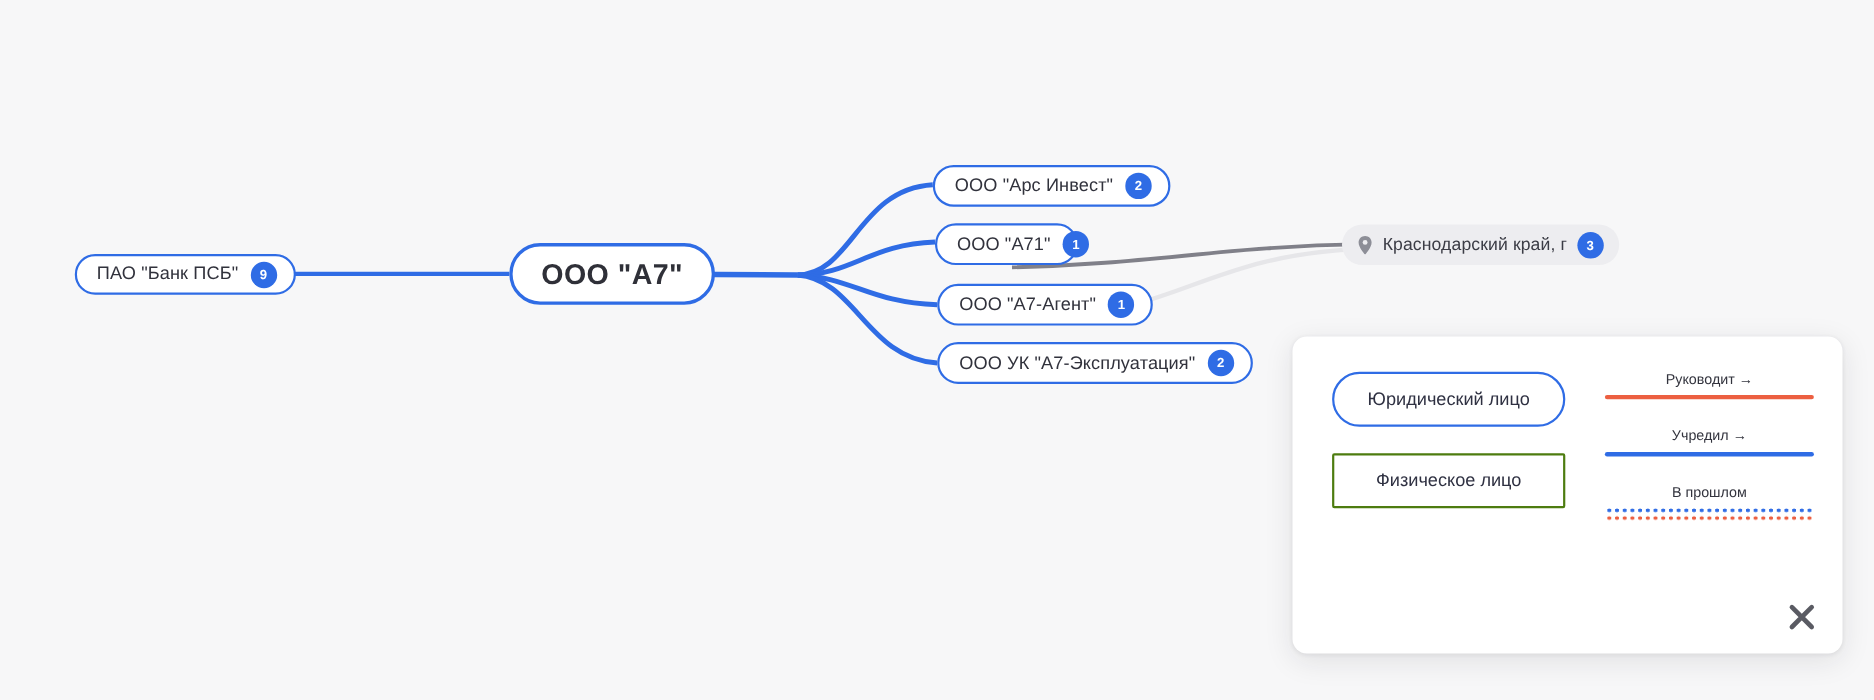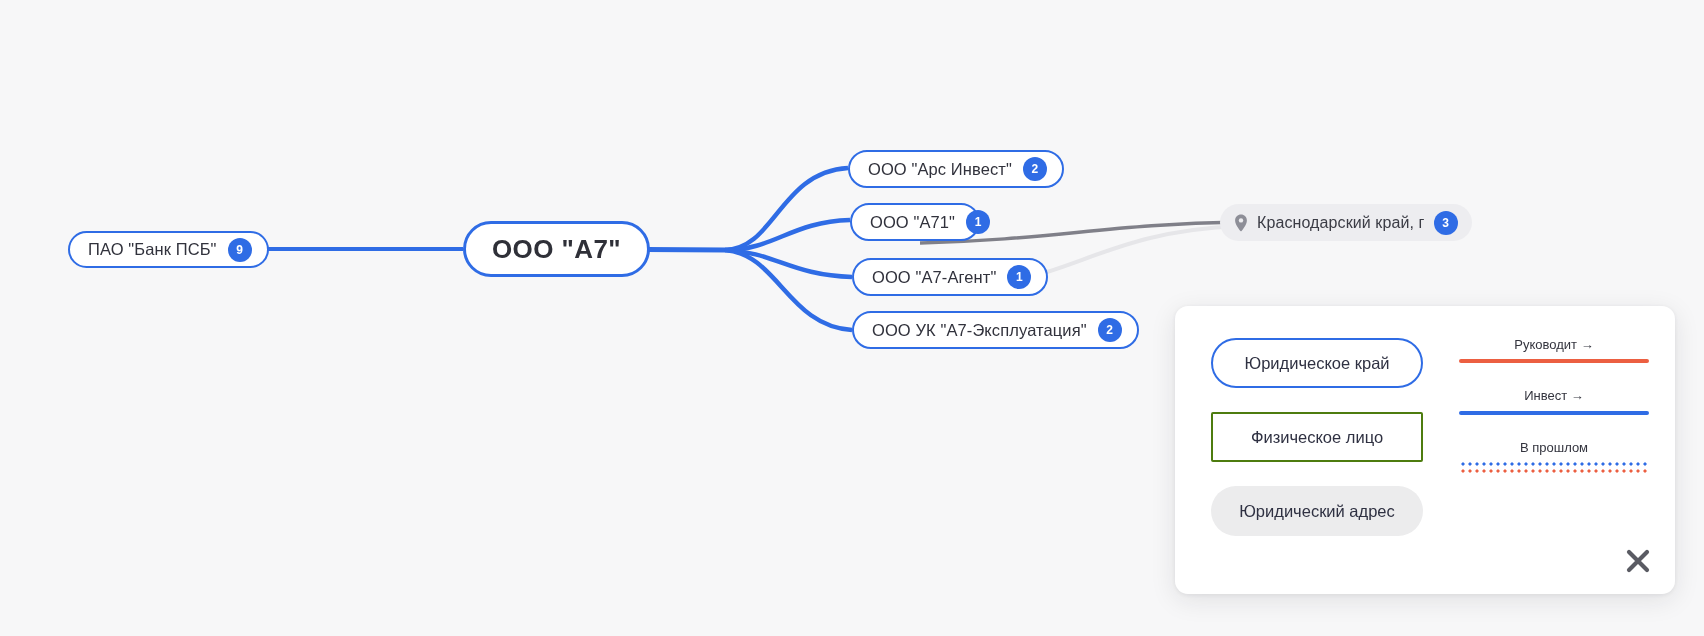--- a/index.html
+++ b/index.html
@@ -237,37 +237,34 @@
       </svg>
     </span>
     <span class="node-label">Краснодарский край, г</span>
     <span class="badge">3</span>
   </div>
 
   <div id="legend-panel">
 
     <div class="legend-col-left">
       <div class="legend-chip legal">
-        <span>Юридическое край</span>
+        <span>Юридический лицо</span>
       </div>
       <div class="legend-chip person">
         <span>Физическое лицо</span>
-      </div>
-      <div class="legend-chip addr">
-        <span>Юридический адрес</span>
       </div>
     </div>
 
     <div class="legend-col-right">
       <div class="legend-line-item">
         <div class="legend-line-label">Руководит →</div>
         <div class="rule head"></div>
       </div>
       <div class="legend-line-item">
-        <div class="legend-line-label">Инвест →</div>
+        <div class="legend-line-label">Учредил →</div>
         <div class="rule founder"></div>
       </div>
       <div class="legend-line-item">
         <div class="legend-line-label">В прошлом</div>
         <div class="rule-dots blue"></div>
         <div class="rule-dots orange"></div>
       </div>
     </div>
 
     <div id="close-icon">

